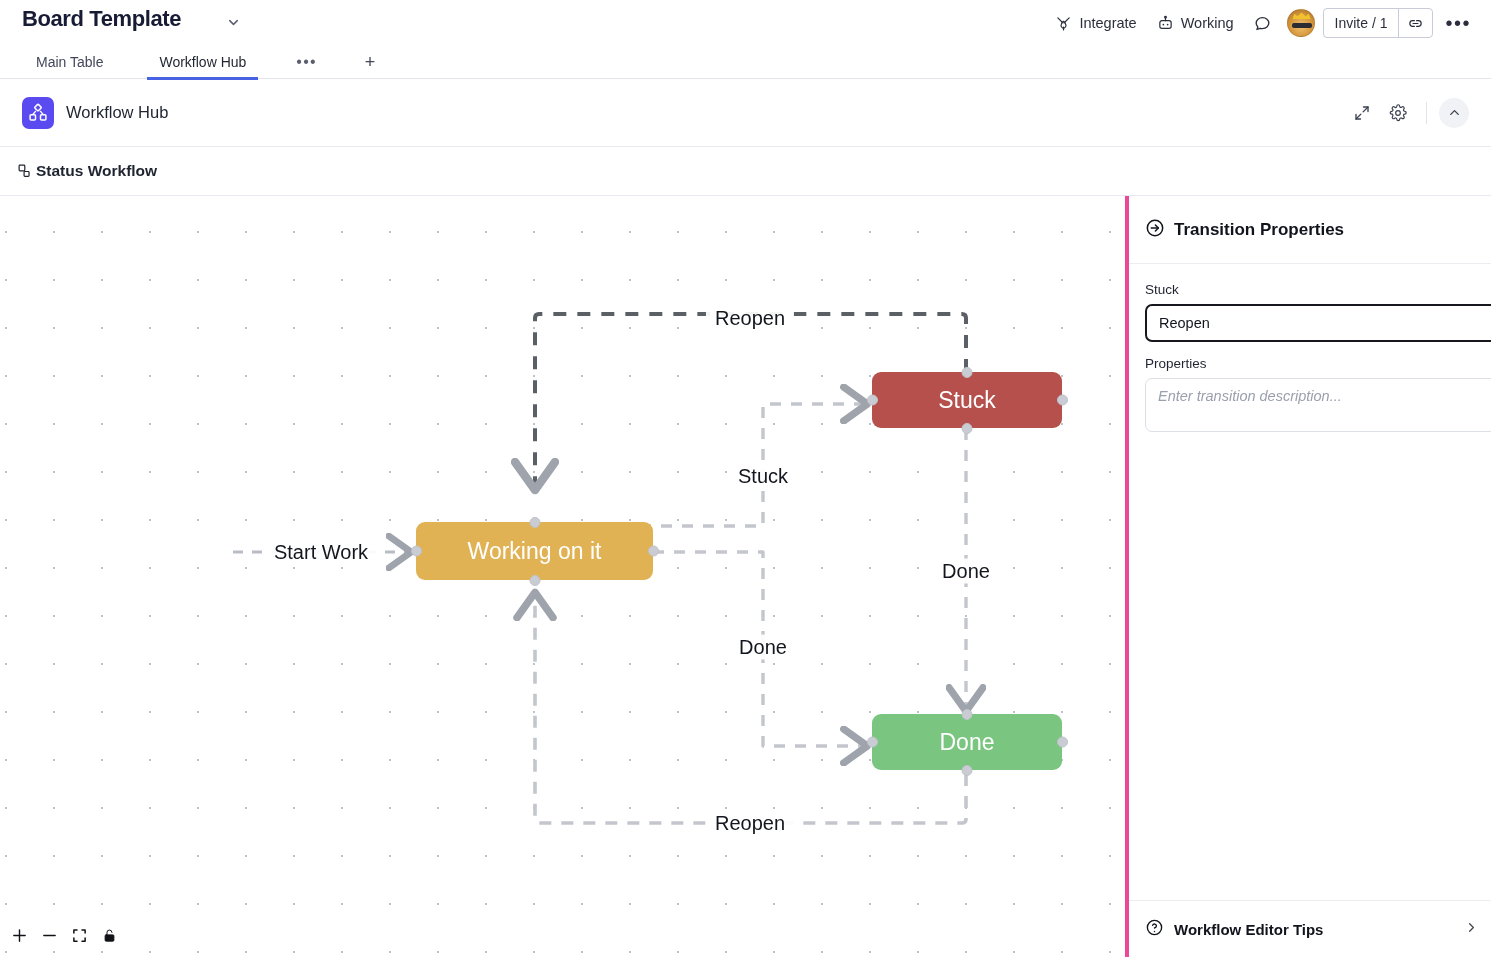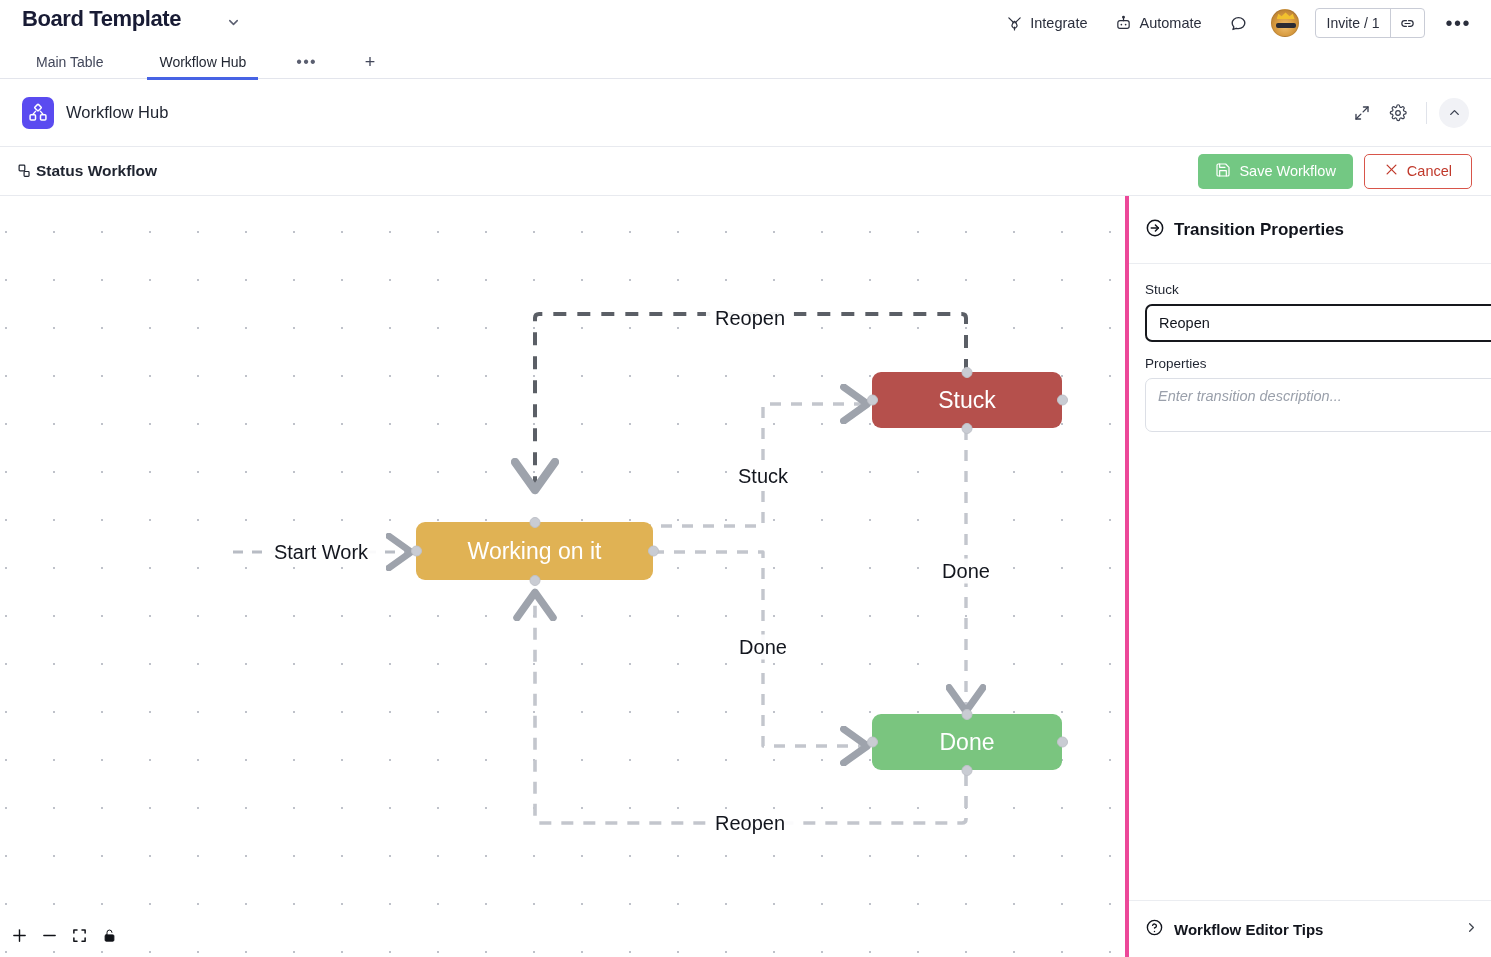--- a/index.html
+++ b/index.html
@@ -18,21 +18,21 @@
     display: flex; align-items: center;
   }
   .board-title {
     position: absolute; left: 22px; top: 6px;
     font-size: 22px; font-weight: 700; letter-spacing: -0.4px; color: #181b34;
   }
   .board-caret {
     position: absolute; left: 226px; top: 15px;
     width: 15px; height: 15px; color: #5b5f70;
   }
-  .topright { position: absolute; right: 14px; top: 7px; display: flex; align-items: center; gap: 8px; height: 32px; }
+  .topright { position: absolute; right: 14px; top: 7px; display: flex; align-items: center; gap: 0; height: 32px; }
   .tr-item {
     display: flex; align-items: center; gap: 7px;
     font-size: 14.5px; color: #2b2f3d; padding: 5px 10px; border-radius: 4px; cursor: pointer;
   }
   .tr-icon { display: inline-flex; align-items: center; justify-content: center; }
   .chat-btn { padding: 5px 9px; cursor: pointer; display:flex; align-items:center; }
   .avatar {
     width: 28px; height: 28px; border-radius: 50%; margin: 0 8px 0 6px;
     background: radial-gradient(circle at 50% 62%, #f0c070 0%, #d79a3f 48%, #a9702a 100%);
     position: relative; overflow: hidden; cursor: pointer;
@@ -218,21 +218,21 @@
       <div class="tr-item">
         <span class="tr-icon">
           <svg width="17" height="17" viewBox="0 0 24 24" fill="none" stroke="currentColor" stroke-width="1.7" stroke-linecap="round" stroke-linejoin="round">
               <rect x="4" y="8" width="16" height="11" rx="3"></rect>
               <circle cx="9" cy="13.5" r="1.2" fill="currentColor" stroke="none"></circle>
               <circle cx="15" cy="13.5" r="1.2" fill="currentColor" stroke="none"></circle>
               <path d="M12 4v4"></path>
               <circle cx="12" cy="3" r="1.2"></circle>
             </svg>
         </span>
-        <span>Automate</span>
+        <span>Working</span>
       </div>
       <div class="chat-btn">
         <svg width="19" height="19" viewBox="0 0 24 24" fill="none" stroke="#2b2f3d" stroke-width="1.7" stroke-linecap="round" stroke-linejoin="round">
             <path d="M20 11.5c0 3.9-3.6 7-8 7-1 0-2-.16-2.9-.46L5 19.5l1.1-3.1A6.7 6.7 0 0 1 4 11.5c0-3.9 3.6-7 8-7s8 3.1 8 7z"></path>
           </svg>
       </div>
       <div class="avatar"></div>
       <div class="invite-group">
         <div class="invite-btn">Invite / 1</div>
         <div class="link-btn">
@@ -289,41 +289,20 @@
   </div>
 
   <div class="wfbar">
     <div class="wf-icon">
       <svg width="17" height="17" viewBox="0 0 24 24" fill="none" stroke="currentColor" stroke-width="1.7" stroke-linejoin="round">
           <rect x="3" y="3" width="8" height="8" rx="1.2"></rect>
           <rect x="10" y="12" width="7" height="7" rx="1.2"></rect>
         </svg>
     </div>
     <div class="wf-title">Status Workflow</div>
-    <div class="wf-actions">
-      <button class="btn-save">
-        <span>
-          <svg width="16" height="16" viewBox="0 0 24 24" fill="none" stroke="#ffffff" stroke-width="1.8" stroke-linecap="round" stroke-linejoin="round">
-              <path d="M19 21H5a2 2 0 0 1-2-2V5a2 2 0 0 1 2-2h11l5 5v11a2 2 0 0 1-2 2z"></path>
-              <polyline points="17 21 17 13 7 13 7 21"></polyline>
-              <polyline points="7 3 7 8 15 8"></polyline>
-            </svg>
-        </span>
-        <span>Save Workflow</span>
-      </button>
-      <button class="btn-cancel">
-        <span>
-          <svg width="15" height="15" viewBox="0 0 24 24" fill="none" stroke="#c0392b" stroke-width="2.1" stroke-linecap="round">
-              <line x1="5" y1="5" x2="19" y2="19"></line>
-              <line x1="19" y1="5" x2="5" y2="19"></line>
-            </svg>
-        </span>
-        <span>Cancel</span>
-      </button>
-    </div>
   </div>
 
   <div class="canvas">
 
     <svg class="canvas-svg">
       <defs>
         <marker id="ah-light" markerWidth="12" markerHeight="12" refX="7" refY="6" orient="auto">
           <path d="M1 1 L8 6 L1 11" fill="none" stroke="#9ea3ac" stroke-width="2.1" stroke-linecap="round" stroke-linejoin="round"></path>
         </marker>
         <marker id="ah-dark" markerWidth="12" markerHeight="12" refX="7" refY="6" orient="auto">

